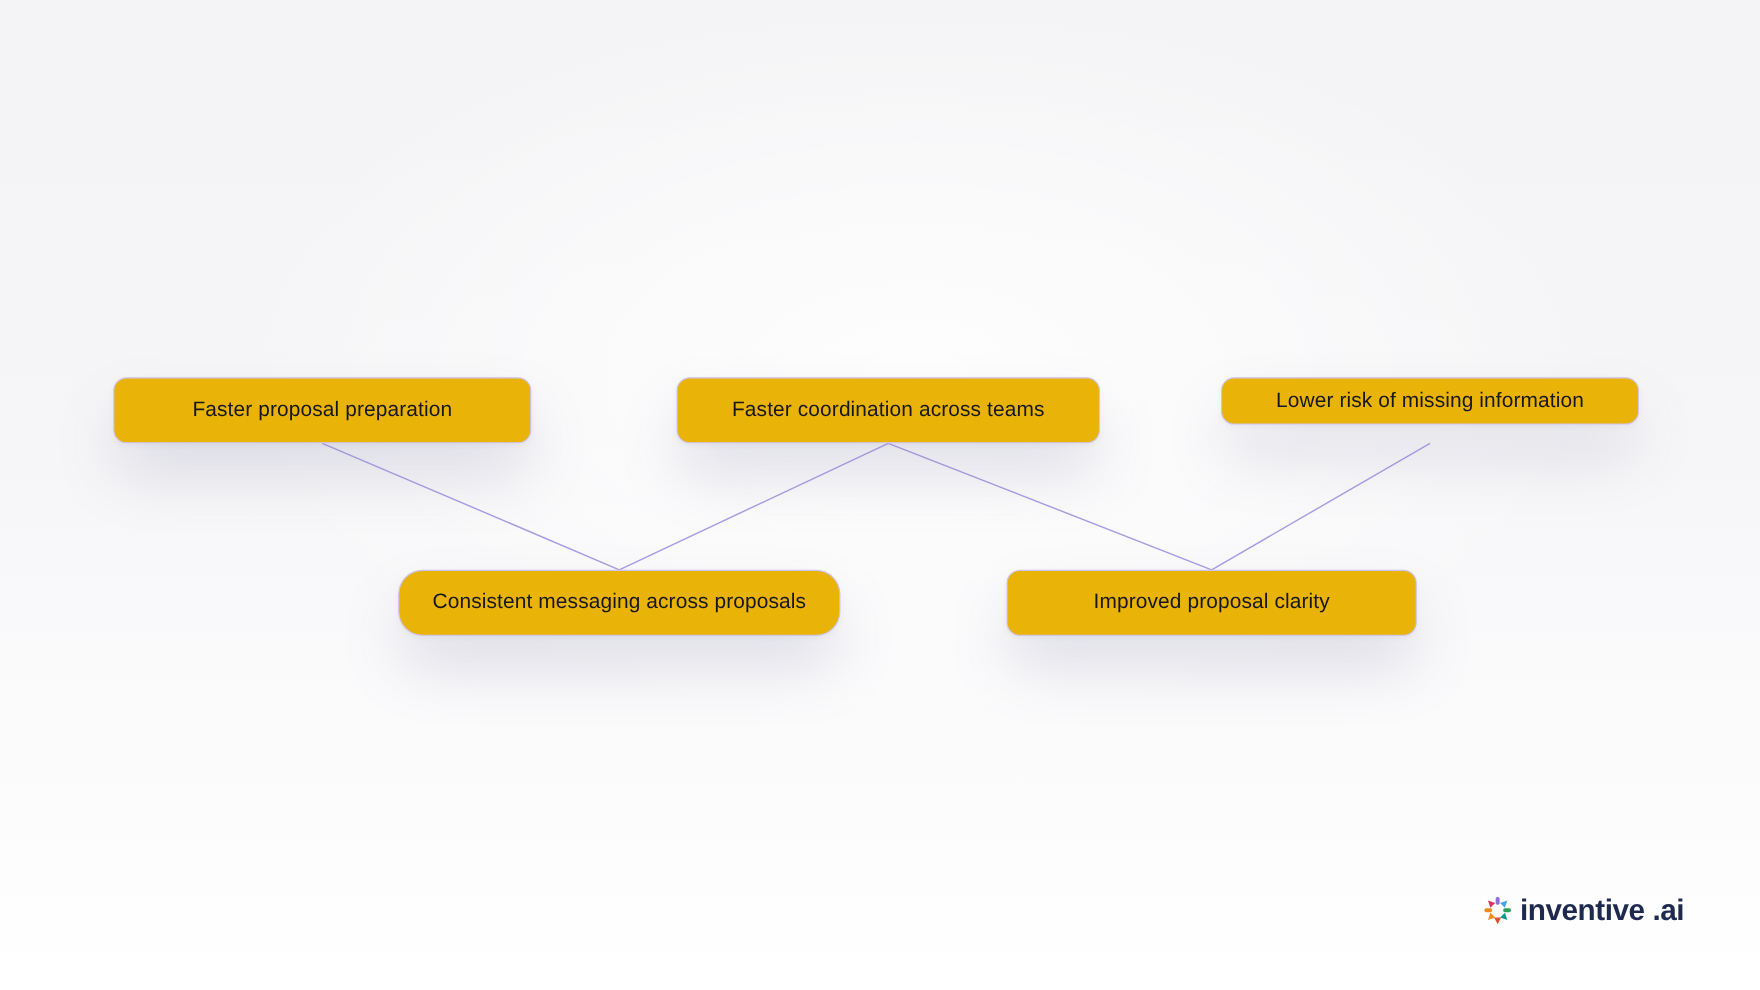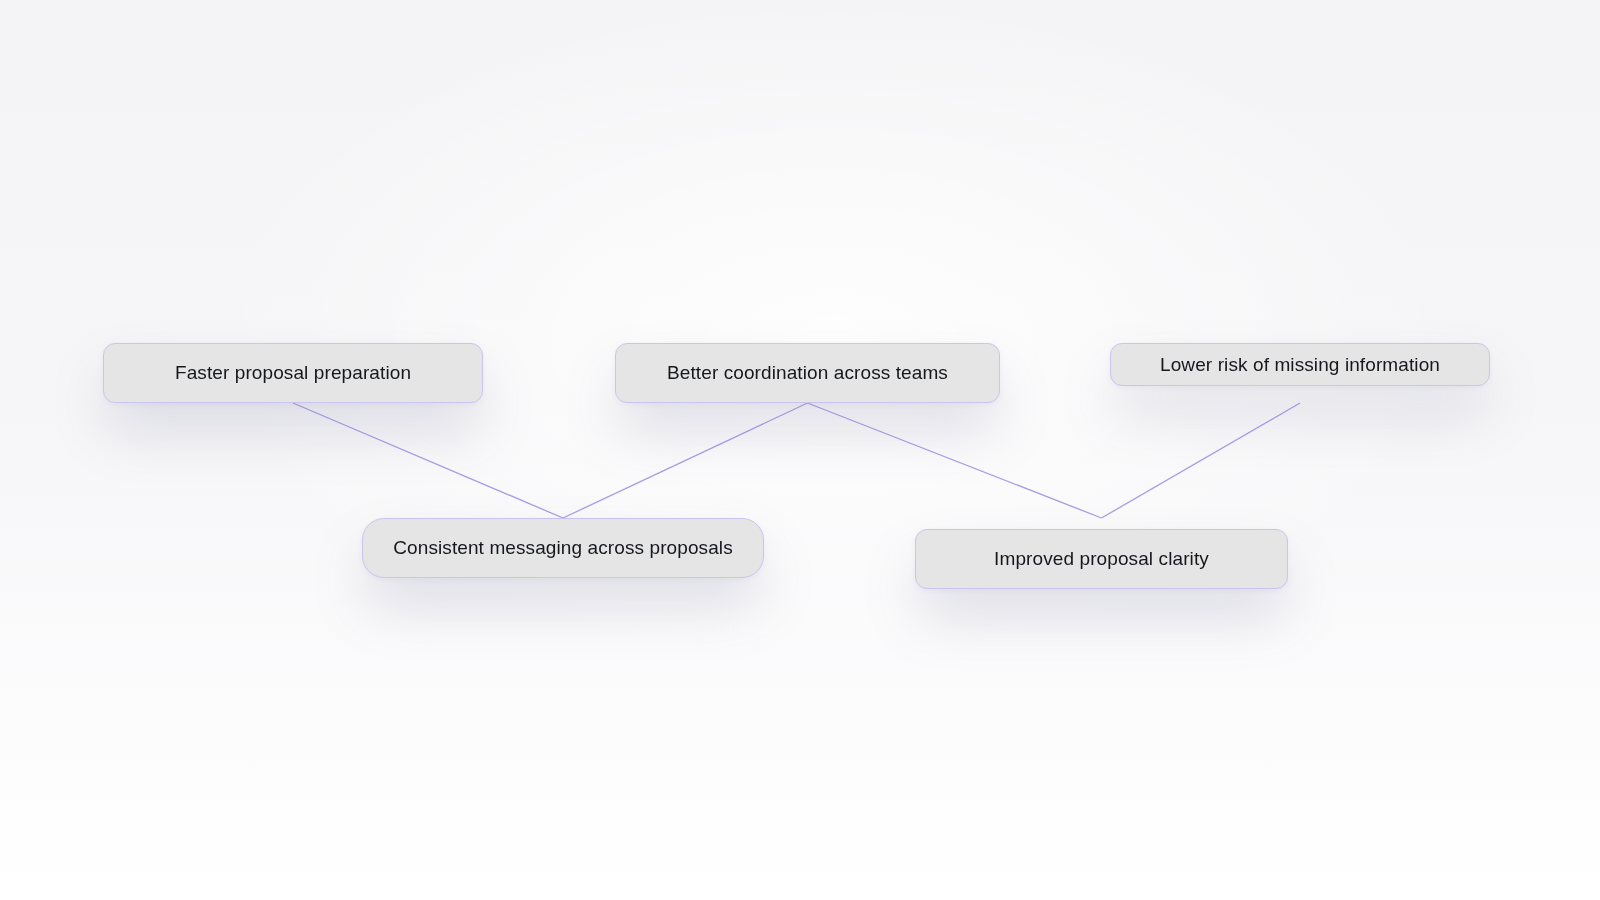--- a/index.html
+++ b/index.html
@@ -22,21 +22,21 @@
   }
   #edge-layer {
     position: absolute;
     left: 0; top: 0;
     width: 1600px; height: 900px;
     pointer-events: none;
   }
   .node {
     position: absolute;
     box-sizing: border-box;
-    background: #e5e5e5;
+    background: #eab308;
     border: 1.4px solid #cdc3f1;
     border-radius: 12px;
     display: flex;
     align-items: center;
     justify-content: center;
     box-shadow:
       0 2px 5px rgba(130,128,160,0.08),
       0 30px 55px -6px rgba(140,140,168,0.30);
     cursor: default;
   }
@@ -74,26 +74,44 @@
       <line x1="293" y1="403" x2="563" y2="518" stroke="#a99ae6" stroke-width="1.3"></line>
       <line x1="807.5" y1="403" x2="563" y2="518" stroke="#a99ae6" stroke-width="1.3"></line>
       <line x1="807.5" y1="403" x2="1101.5" y2="518" stroke="#a99ae6" stroke-width="1.3"></line>
       <line x1="1300" y1="403" x2="1101.5" y2="518" stroke="#a99ae6" stroke-width="1.3"></line>
     </svg>
   <div id="nodes">
       <div class="node" style="left: 103px; top: 343px; width: 380px; height: 60px;">
         <span>Faster proposal preparation</span>
       </div>
       <div class="node" style="left: 615px; top: 343px; width: 385px; height: 60px;">
-        <span>Better coordination across teams</span>
+        <span>Faster coordination across teams</span>
       </div>
       <div class="node" style="left: 1110px; top: 343px; width: 380px; height: 43px;">
         <span>Lower risk of missing information</span>
       </div>
       <div class="node" style="left: 362px; top: 518px; width: 402px; height: 60px; border-radius: 22px;">
         <span>Consistent messaging across proposals</span>
       </div>
-      <div class="node" style="left: 915px; top: 518px; width: 373px; height: 60px; margin-top: 11px;">
+      <div class="node" style="left: 915px; top: 518px; width: 373px; height: 60px;">
         <span>Improved proposal clarity</span>
       </div>
     </div>
 
+  <div class="logo">
+    <span class="logo-icon">
+      <svg width="27" height="27" viewBox="0 0 24 24">
+        <rect x="10.4" y="1.3" width="3.2" height="6.2" rx="1.4" fill="#8e70dc"></rect>
+        <rect x="16.5" y="10.4" width="6.2" height="3.2" rx="1.4" fill="#2f9e5a"></rect>
+        <rect x="1.3" y="10.4" width="6.2" height="3.2" rx="1.4" fill="#f08c1e"></rect>
+        <path d="M0,-3.4 L2.8,2.1 L-2.8,2.1 Z" transform="translate(12,19.9) rotate(180)" fill="#df4f2b"></path>
+        <path d="M0,-3.4 L2.8,2.1 L-2.8,2.1 Z" transform="translate(17.4,6.6) rotate(45)" fill="#47a4e4"></path>
+        <path d="M0,-3.4 L2.8,2.1 L-2.8,2.1 Z" transform="translate(6.6,6.6) rotate(-45)" fill="#d6365a"></path>
+        <path d="M0,-3.4 L2.8,2.1 L-2.8,2.1 Z" transform="translate(17.4,17.4) rotate(135)" fill="#12988a"></path>
+        <path d="M0,-3.4 L2.8,2.1 L-2.8,2.1 Z" transform="translate(6.6,17.4) rotate(-135)" fill="#f08c1e"></path>
+      </svg>
+    </span>
+    <span class="logo-text">
+      <span>inventive</span>
+      <span class="logo-suffix">.ai</span>
+    </span>
+  </div>
 </div>
 
 </body></html>

